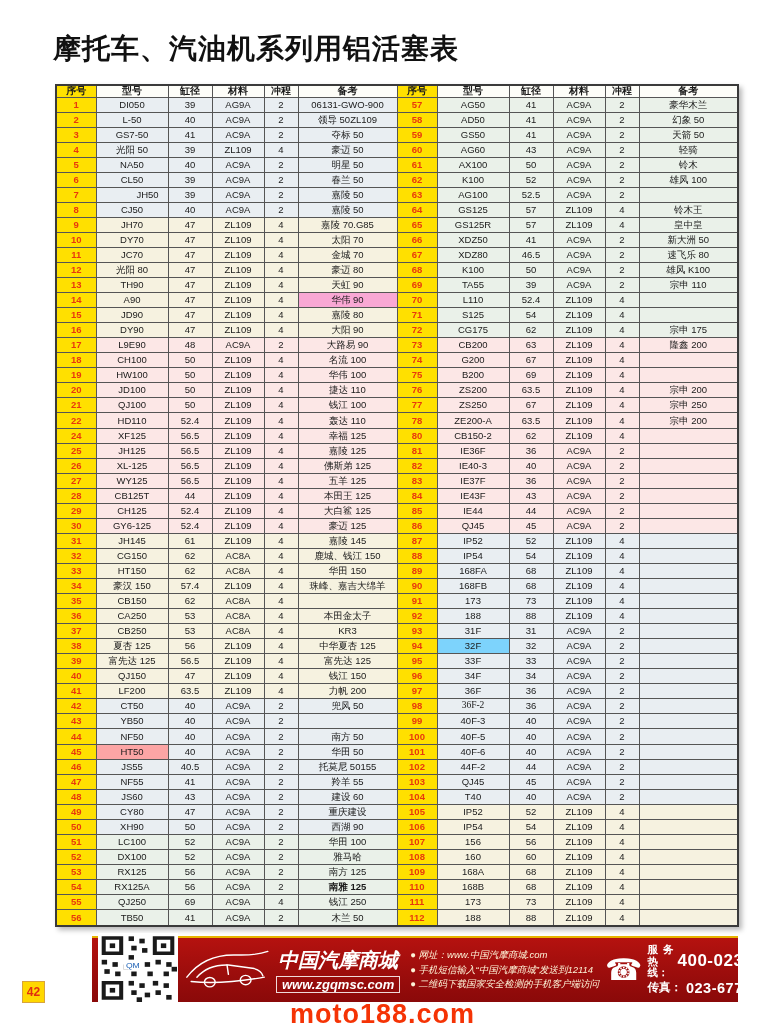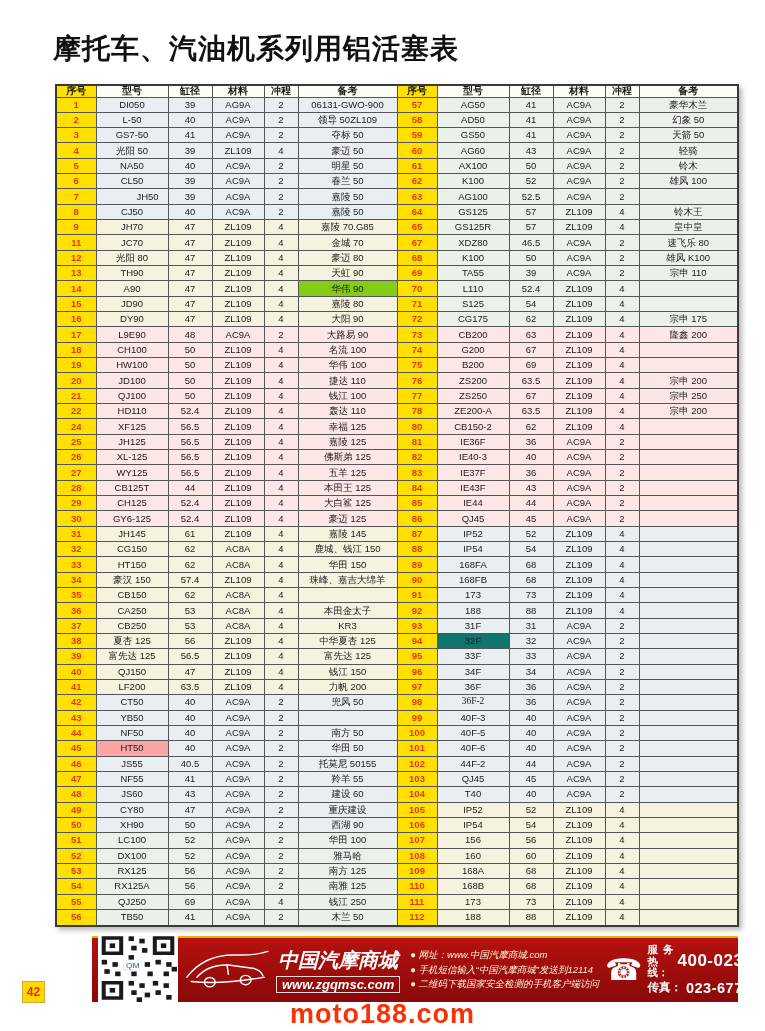--- a/index.html
+++ b/index.html
@@ -230,20 +230,34 @@
         <td style="background: rgb(246, 242, 224);">4</td>
         <td style="background: rgb(246, 242, 224);">嘉陵 70.G85</td>
         <td class="idx">65</td>
         <td style="background: rgb(234, 241, 233);">GS125R</td>
         <td style="background: rgb(234, 241, 233);">57</td>
         <td style="background: rgb(234, 241, 233);">ZL109</td>
         <td style="background: rgb(234, 241, 233);">4</td>
         <td style="background: rgb(234, 241, 233);">皇中皇</td>
       </tr>
       <tr>
+        <td class="idx">10</td>
+        <td style="background: rgb(246, 242, 224);">DY70</td>
+        <td style="background: rgb(246, 242, 224);">47</td>
+        <td style="background: rgb(246, 242, 224);">ZL109</td>
+        <td style="background: rgb(246, 242, 224);">4</td>
+        <td style="background: rgb(246, 242, 224);">太阳 70</td>
+        <td class="idx">66</td>
+        <td style="background: rgb(234, 241, 233);">XDZ50</td>
+        <td style="background: rgb(234, 241, 233);">41</td>
+        <td style="background: rgb(234, 241, 233);">AC9A</td>
+        <td style="background: rgb(234, 241, 233);">2</td>
+        <td style="background: rgb(234, 241, 233);">新大洲 50</td>
+      </tr>
+      <tr>
         <td class="idx">11</td>
         <td style="background: rgb(246, 242, 224);">JC70</td>
         <td style="background: rgb(246, 242, 224);">47</td>
         <td style="background: rgb(246, 242, 224);">ZL109</td>
         <td style="background: rgb(246, 242, 224);">4</td>
         <td style="background: rgb(246, 242, 224);">金城 70</td>
         <td class="idx">67</td>
         <td style="background: rgb(234, 241, 233);">XDZ80</td>
         <td style="background: rgb(234, 241, 233);">46.5</td>
         <td style="background: rgb(234, 241, 233);">AC9A</td>
@@ -277,21 +291,21 @@
         <td style="background: rgb(234, 241, 233);">AC9A</td>
         <td style="background: rgb(234, 241, 233);">2</td>
         <td style="background: rgb(234, 241, 233);">宗申 110</td>
       </tr>
       <tr>
         <td class="idx">14</td>
         <td style="background: rgb(246, 242, 224);">A90</td>
         <td style="background: rgb(246, 242, 224);">47</td>
         <td style="background: rgb(246, 242, 224);">ZL109</td>
         <td style="background: rgb(246, 242, 224);">4</td>
-        <td style="background: #84cc16;">华伟 90</td>
+        <td style="background: #f9a8d4;">华伟 90</td>
         <td class="idx">70</td>
         <td style="background: rgb(234, 241, 233);">L110</td>
         <td style="background: rgb(234, 241, 233);">52.4</td>
         <td style="background: rgb(234, 241, 233);">ZL109</td>
         <td style="background: rgb(234, 241, 233);">4</td>
         <td style="background: rgb(234, 241, 233);"></td>
       </tr>
       <tr>
         <td class="idx">15</td>
         <td style="background: rgb(246, 242, 224);">JD90</td>
@@ -601,21 +615,21 @@
         <td style="background: rgb(233, 238, 242);"></td>
       </tr>
       <tr>
         <td class="idx">38</td>
         <td style="background: rgb(246, 242, 224);">夏杏 125</td>
         <td style="background: rgb(246, 242, 224);">56</td>
         <td style="background: rgb(246, 242, 224);">ZL109</td>
         <td style="background: rgb(246, 242, 224);">4</td>
         <td style="background: rgb(246, 242, 224);">中华夏杏 125</td>
         <td class="idx">94</td>
-        <td style="background: #0f766e;">32F</td>
+        <td style="background: #7dd3fc;">32F</td>
         <td style="background: rgb(233, 238, 242);">32</td>
         <td style="background: rgb(233, 238, 242);">AC9A</td>
         <td style="background: rgb(233, 238, 242);">2</td>
         <td style="background: rgb(233, 238, 242);"></td>
       </tr>
       <tr>
         <td class="idx">39</td>
         <td style="background: rgb(246, 242, 224);">富先达 125</td>
         <td style="background: rgb(246, 242, 224);">56.5</td>
         <td style="background: rgb(246, 242, 224);">ZL109</td>
@@ -823,21 +837,21 @@
         <td style="background: rgb(246, 242, 224);">ZL109</td>
         <td style="background: rgb(246, 242, 224);">4</td>
         <td style="background: rgb(246, 242, 224);"></td>
       </tr>
       <tr>
         <td class="idx">54</td>
         <td style="background: rgb(234, 241, 233);">RX125A</td>
         <td style="background: rgb(234, 241, 233);">56</td>
         <td style="background: rgb(234, 241, 233);">AC9A</td>
         <td style="background: rgb(234, 241, 233);">2</td>
-        <td style="background: rgb(234, 241, 233);">南雅 125</td>
+        <td style="background: rgb(234, 241, 233); font-weight: bold;">南雅 125</td>
         <td class="idx">110</td>
         <td style="background: rgb(246, 242, 224);">168B</td>
         <td style="background: rgb(246, 242, 224);">68</td>
         <td style="background: rgb(246, 242, 224);">ZL109</td>
         <td style="background: rgb(246, 242, 224);">4</td>
         <td style="background: rgb(246, 242, 224);"></td>
       </tr>
       <tr>
         <td class="idx">55</td>
         <td style="background: rgb(234, 241, 233);">QJ250</td>

